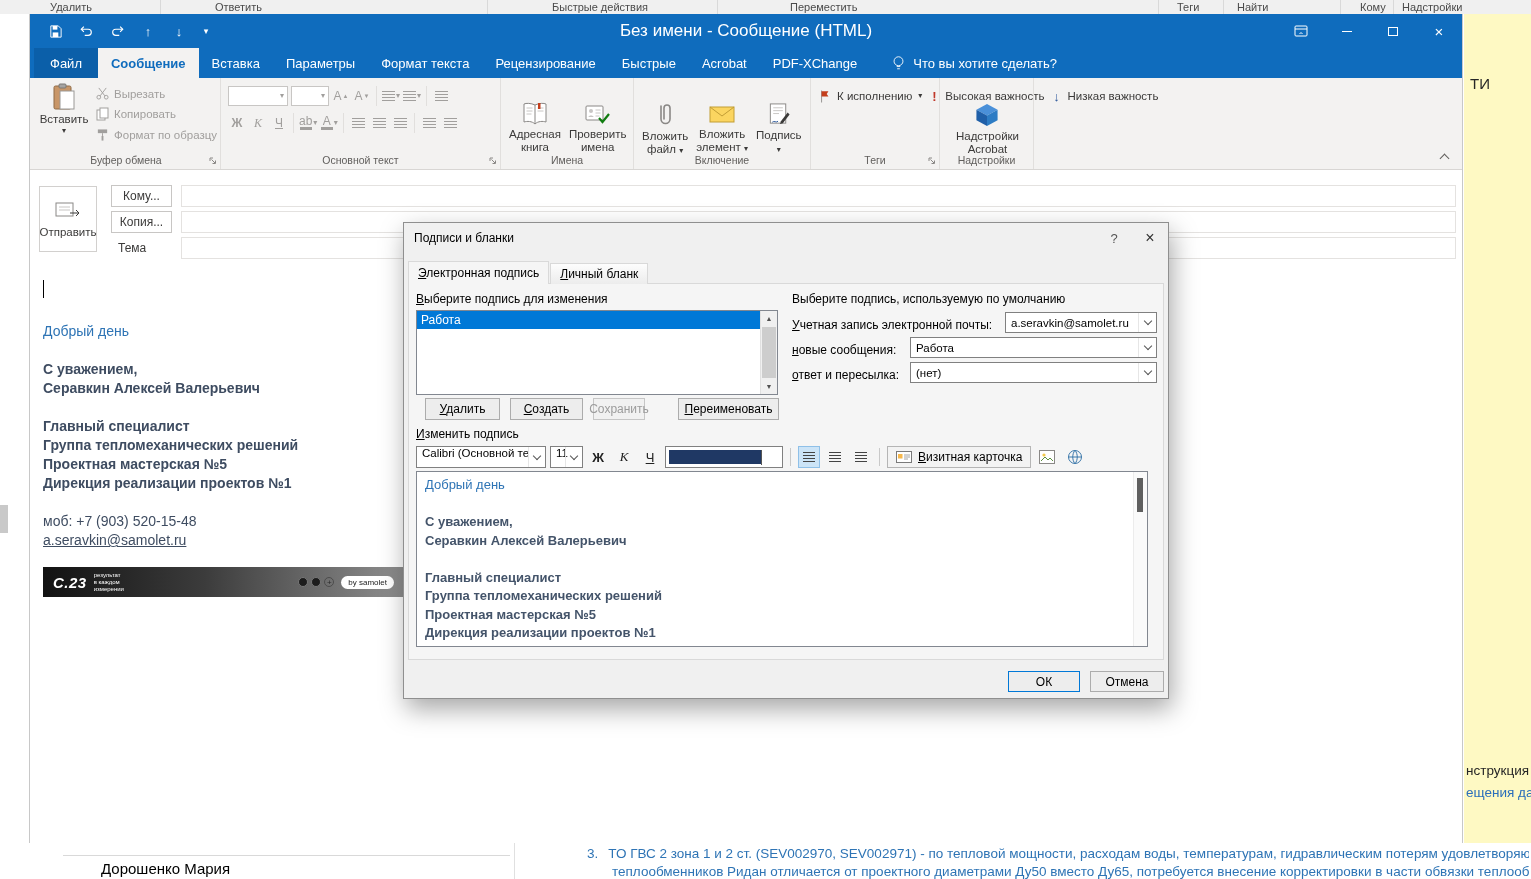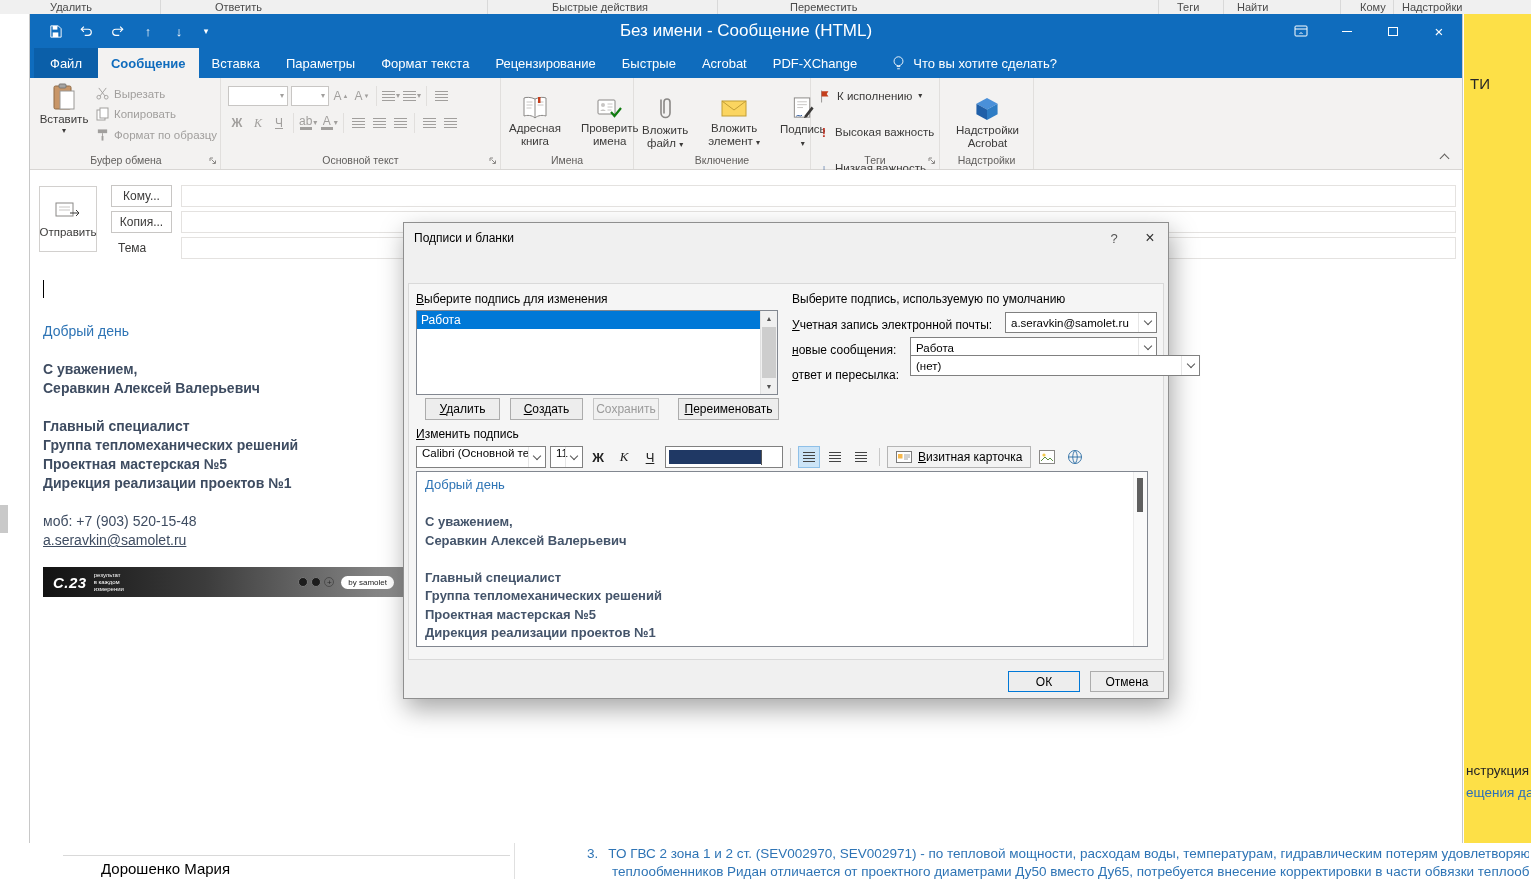--- a/index.html
+++ b/index.html
@@ -20,21 +20,21 @@
 .strip>i{position:absolute;top:0;width:1px;height:14px;background:#d9d9d9}
 .strip>i:nth-of-type(1){left:160px}
 .strip>i:nth-of-type(2){left:487px}
 .strip>i:nth-of-type(3){left:717px}
 .strip>i:nth-of-type(4){left:1158px}
 .strip>i:nth-of-type(5){left:1223px}
 .strip>i:nth-of-type(6){left:1340px}
 .strip>i:nth-of-type(7){left:1393px}
 
 
-.rightbg{position:absolute;left:1464px;top:14px;right:0;bottom:0;background:#fde047}
+.rightbg{position:absolute;left:1464px;top:14px;right:0;bottom:0;background:#fef9c3}
 .r-ti{position:absolute;left:6px;top:61px;font-size:15px;color:#262626;white-space:nowrap}
 .r-f1{position:absolute;left:2px;top:749px;font-size:13.5px;color:#262626;white-space:nowrap}
 .r-f2{position:absolute;left:2px;top:771px;font-size:13.5px;color:#2a6ebb;white-space:nowrap}
 .bottom{position:absolute;left:0;top:843px;width:100%;height:36px;background:#fff;overflow:hidden}
 .b-divider{position:absolute;left:514px;top:0;bottom:0;width:1px;background:#e0e0e0}
 .b-line{position:absolute;left:63px;top:12px;width:447px;height:1px;background:#d9d9d9}
 .b-contact{position:absolute;left:101px;top:17px;font-size:15px;color:#000000;white-space:nowrap}
 .b-doc{position:absolute;left:587px;top:2px;right:2px;color:#2e74b5;font-size:13.5px;line-height:18px;overflow:hidden}
 .b-doc .row1{display:flex;gap:10px;white-space:nowrap}
 .b-doc .row2{margin-left:25px;white-space:nowrap}
@@ -76,23 +76,23 @@
 .mini-btn{min-width:18px;height:20px;display:flex;align-items:center;justify-content:center;gap:1px;color:#a19f9d;font-size:12px}
 .mini-btn .tinytri{font-size:6px}
 .bars{width:13px;height:10px;background:repeating-linear-gradient(to bottom,#a19f9d 0 1px,transparent 1px 3px)}
 .vsep{width:1px;height:20px;background:#e1dfdd;margin:0 2px}
 .b-ж{font-weight:bold}
 .b-к{font-family:"Liberation Serif",serif;font-style:italic}
 .b-ч{text-decoration:underline}
 .colorbar{display:flex;flex-direction:column;align-items:center;line-height:11px}
 .colorbar b{font-weight:normal}
 .colorbar i{width:12px;height:3px;background:#a19f9d}
-.bigrow{display:flex;height:100%;padding:16px 2px 16px 4px;gap:12px}
+.bigrow{display:flex;height:100%;padding:22px 2px 16px 4px;gap:0}
 .bigbtn{display:flex;flex-direction:column;align-items:center;gap:2px;padding:2px 4px;text-align:center;line-height:13px;white-space:nowrap}
-.tagcol{display:flex;flex-direction:column;gap:16px;padding:8px 0 0 8px}
+.tagcol{display:flex;flex-direction:row;gap:7px;padding:8px 0 0 8px}
 .tagrow{display:flex;align-items:center;gap:6px;height:20px;white-space:nowrap}
 .excl{color:#c0392b;font-weight:bold;font-size:13px;width:10px;text-align:center}
 .lowarr{color:#2b579a;font-weight:bold;font-size:13px;width:10px;text-align:center}
 .collapse{position:absolute;right:10px;bottom:6px;width:16px;height:14px;display:flex;align-items:center;justify-content:center}
 .chev-up{width:7px;height:7px;border-top:1.5px solid #605e5c;border-right:1.5px solid #605e5c;transform:rotate(-45deg);margin-top:4px}
 
 
 .compose{position:absolute;top:156px;left:0;right:0;bottom:0;background:#fff}
 .send-btn{position:absolute;left:9px;top:16px;width:58px;height:66px;border:1px solid #d2d0ce;background:#fff;display:flex;flex-direction:column;align-items:center;justify-content:center;gap:5px;font-size:11.5px;color:#3b3a39}
 .addr-btn{position:absolute;left:81px;width:61px;height:22px;border:1px solid #c8c6c4;background:#fff;font-size:12px;color:#3b3a39;display:flex;align-items:center;justify-content:center}
@@ -139,28 +139,28 @@
 .lb-scroll{position:absolute;right:0;top:0;bottom:0;width:17px;background:#f0f0f0;border-left:1px solid #e0e0e0}
 .sb-arrow{position:absolute;left:0;right:0;height:15px;display:flex;align-items:center;justify-content:center;font-size:7px;color:#505050}
 .sb-up{top:0}.sb-down{bottom:0}
 .sb-thumb{position:absolute;left:1px;right:1px;top:16px;bottom:16px;background:#cdcdcd}
 .wbtn{background:#ededed;border:1px solid #acacac;font-size:12px;display:flex;align-items:center;justify-content:center;color:#000}
 .wbtn.disabled{color:#9b9b9b;border-color:#c6c6c6;background:#f1f1f1}
 .wbtn.default{border-color:#0078d7}
 .row-btn{position:absolute;top:114px;height:22px}
 .btn-del{left:16px;width:75px}
 .btn-new{left:101px;width:73px}
-.btn-save{left:184px;width:66px}
+.btn-save{left:184px;width:52px}
 .btn-ren{left:269px;width:101px}
 .combo{position:absolute;background:#fff;border:1px solid #808080;display:flex;align-items:center;padding:0 20px 0 5px;font-size:11.5px;white-space:nowrap;overflow:hidden;height:21px}
 .combo .arr{position:absolute;right:0;top:0;bottom:0;width:18px;display:flex;align-items:center;justify-content:center;border-left:1px solid #e6e6e6}
 .chev{width:6px;height:6px;border-right:1.5px solid #555;border-bottom:1.5px solid #555;transform:rotate(45deg);margin-top:-3px}
 .cb-account{left:596px;top:28px;width:152px}
 .cb-new{left:501px;top:53px;width:247px}
-.cb-reply{left:501px;top:71px;width:290px}
+.cb-reply{left:501px;top:78px;width:247px}
 .ed-toolbar{position:absolute;left:7px;top:161px;height:24px;display:flex;align-items:center;gap:4px}
 .tb-combo{position:relative;height:22px;background:#fff;border:1px solid #808080;display:flex;align-items:flex-start;padding:0 20px 0 5px;font-size:11.5px;white-space:nowrap;overflow:hidden}
 .tb-combo .arr{position:absolute;right:0;top:0;bottom:0;width:17px;display:flex;align-items:center;justify-content:center;border-left:1px solid #e6e6e6}
 .tb-font{width:130px}.tb-size{width:33px}
 .tb-btn{width:22px;height:22px;display:flex;align-items:center;justify-content:center;font-size:13px;color:#222}
 .tb-color{width:118px;height:22px;position:relative;background:#fff;border:1px solid #808080;display:flex;align-items:center;padding:3px 20px 3px 3px}
 .tb-color .swatch{flex:1;height:14px;background:#1f3864}
 .tb-sep{width:1px;height:18px;background:#c9c9c9;margin:0 3px}
 .align-btn{width:22px;height:22px;border:1px solid transparent;display:flex;align-items:center;justify-content:center}
 .align-btn.active{background:#cce4f7;border-color:#8fc0e8}
@@ -578,20 +578,28 @@
   </div>
 
   <div class="dlg">
     <div class="dlg-title">
       <span>Подписи и бланки</span>
       <span class="sp"></span>
       <span class="dlg-ctl">?</span>
       <span class="dlg-ctl close">×</span>
     </div>
 
+    <div class="dlg-tabs">
+      <span class="dtab active">
+          <span class="accel">Электронная подпись</span>
+        </span>
+      <span class="dtab">
+          <span class="accel">Личный бланк</span>
+        </span>
+    </div>
 
     <div class="dlg-page">
       <span class="lbl l-select accel">Выберите подпись для изменения</span>
 
       <div class="listbox">
         <div class="lb-item">Работа</div>
         <div class="lb-scroll">
           <span class="sb-arrow sb-up">▲</span>
           <span class="sb-thumb"></span>
           <span class="sb-arrow sb-down">▼</span>

